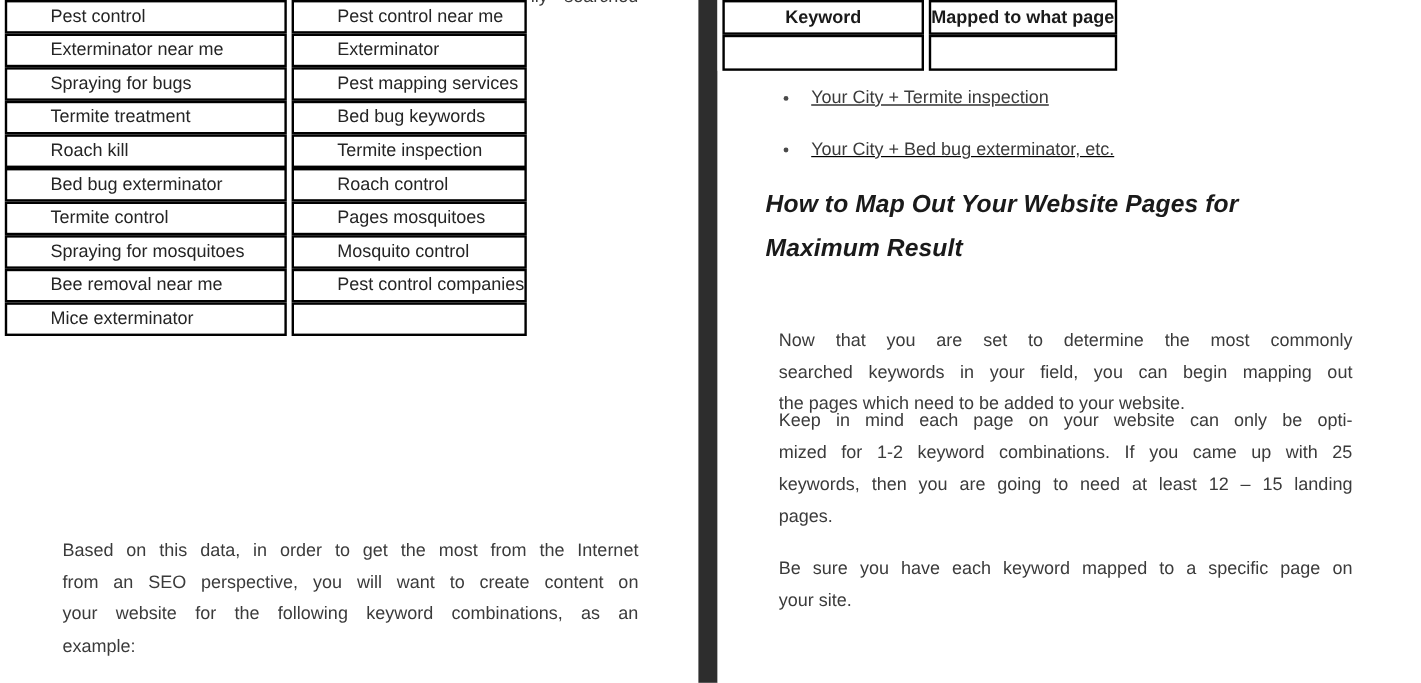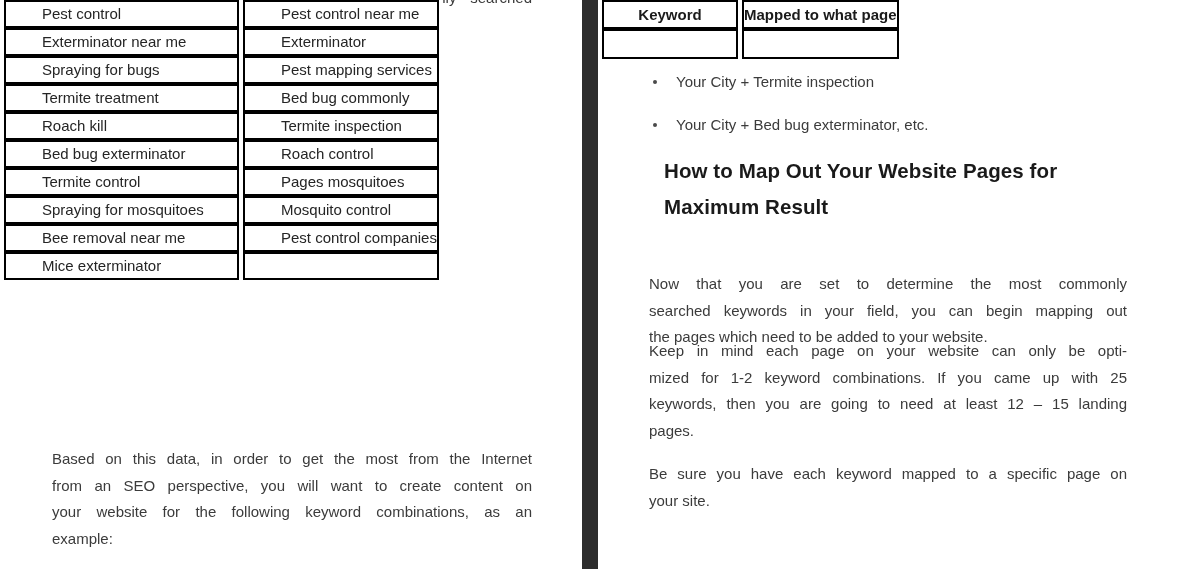--- a/index.html
+++ b/index.html
@@ -17,38 +17,38 @@
   .para{font-size:15px;line-height:26.5px;color:#3b3b3b;}
   .para .just{text-align:justify;text-align-last:justify;}
   .heading{margin:0;font-size:20.5px;line-height:36px;font-weight:bold;color:#1a1a1a;letter-spacing:0.1px;}
 
   
   .lp-intro{left:52px;top:-15px;width:480px;}
   .lp-heading{left:52px;top:53px;width:520px;}
   .lp-outro{left:52px;top:446px;width:480px;}
 
   
-  .rp-bullets{left:51px;top:0;width:478px;}
-  .rp-heading{left:66px;top:153px;width:520px;}
+  .rp-bullets{left:51px;top:0;width:478px;text-decoration:underline;}
+  .rp-heading{left:40px;top:153px;width:520px;font-style:italic;}
   .rp-para1{left:51px;top:243px;width:478px;margin-top:28px;}
   .rp-para2{left:51px;top:338px;width:478px;}
   .rp-para3{left:51px;top:461px;width:478px;}
 
   
   .bullet-item{position:relative;padding-left:27px;font-size:15px;line-height:18px;color:#3b3b3b;margin-bottom:25px;}
   .bullet-item:first-child{margin-top:-13px;}
   .bullet-dot{position:absolute;left:4px;top:7px;width:4px;height:4px;border-radius:50%;background:#4a4a4a;}
 
   
   table.doc-table{border-collapse:separate;border-spacing:4px 0;table-layout:fixed;background:#ffffff;}
   table.doc-table td,table.doc-table th{border:2px solid #000000;box-sizing:border-box;overflow:hidden;white-space:nowrap;}
   .kw-table td{height:24.5px;line-height:24px;padding:0 0 0 36px;font-size:15px;color:#252525;text-align:left;font-weight:normal;}
   .kw-table td:first-child{width:235px;}
   .map-table th{height:25px;line-height:25px;padding:0;font-size:15px;font-weight:bold;color:#1a1a1a;text-align:center;}
-  .map-table th:first-child{width:136px;}
+  .map-table th:first-child{width:168px;}
   .map-table td{height:30px;}
 </style>
 </head>
 <body>
 
 <div class="page page-left">
   <div class="block para lp-intro">
       <div class="just">Mentioned below is the list of the most commonly searched</div>
       <div>keywords for the pest control services industry.</div>
     </div>
@@ -67,21 +67,21 @@
         <tr>
           <td>Exterminator near me</td>
           <td>Exterminator</td>
         </tr>
         <tr>
           <td>Spraying for bugs</td>
           <td>Pest mapping services</td>
         </tr>
         <tr>
           <td>Termite treatment</td>
-          <td>Bed bug commonly</td>
+          <td>Bed bug keywords</td>
         </tr>
         <tr>
           <td>Roach kill</td>
           <td>Termite inspection</td>
         </tr>
         <tr>
           <td>Bed bug exterminator</td>
           <td>Roach control</td>
         </tr>
         <tr>

